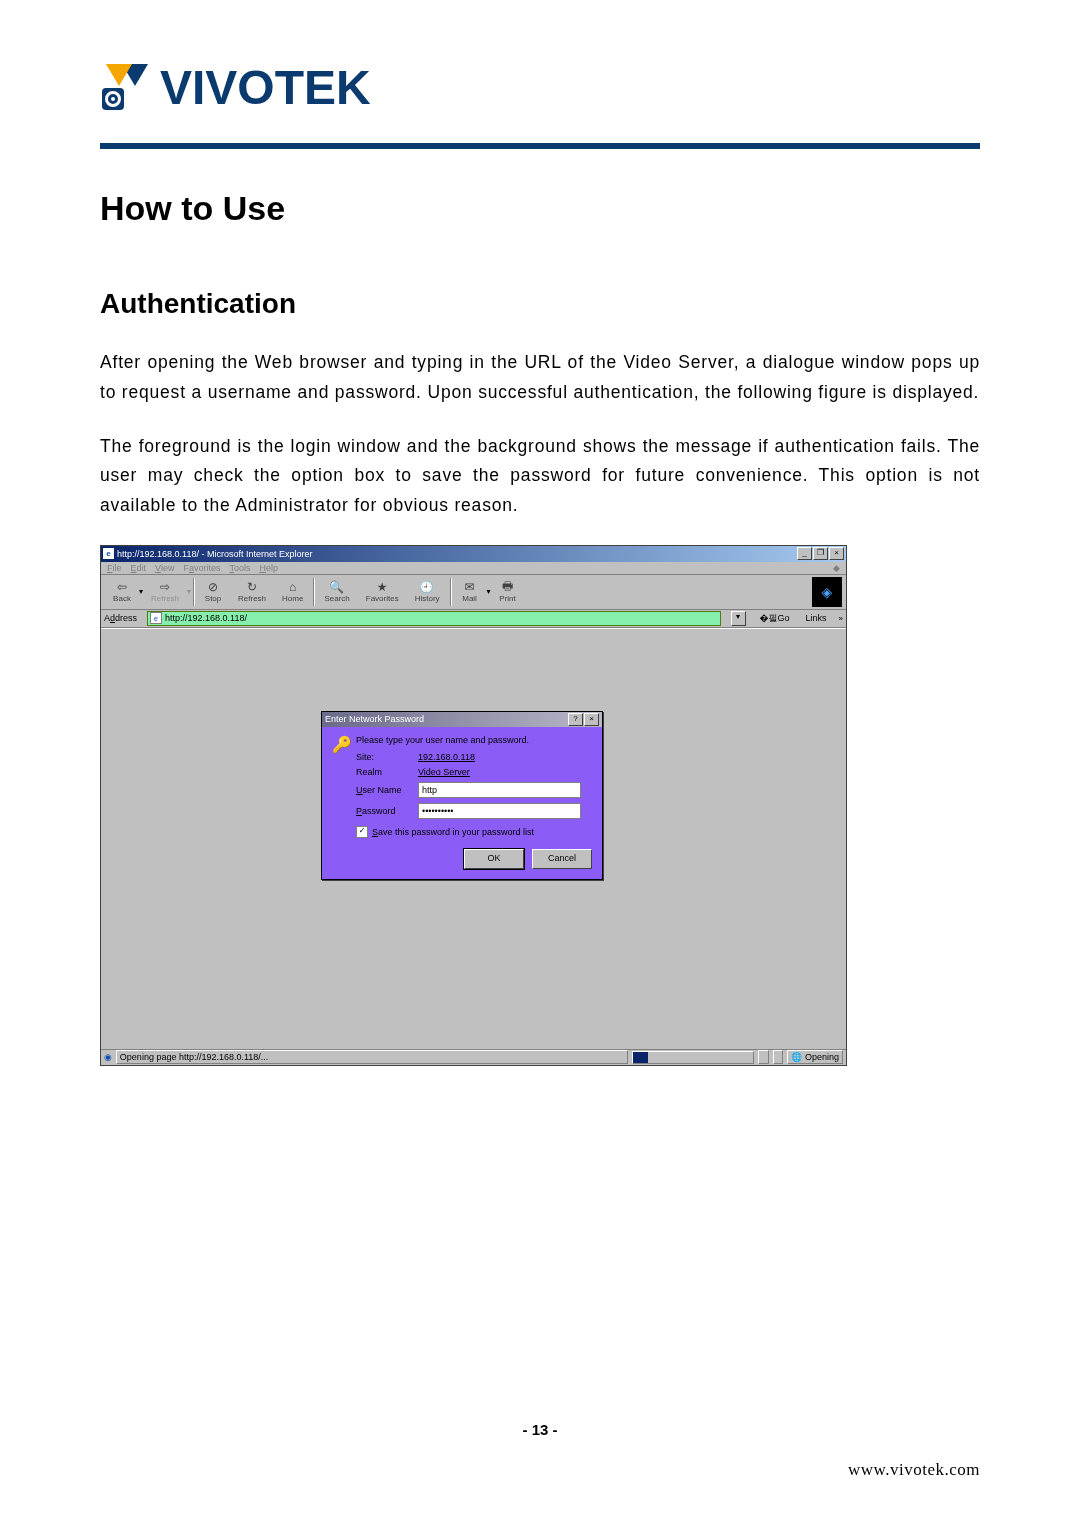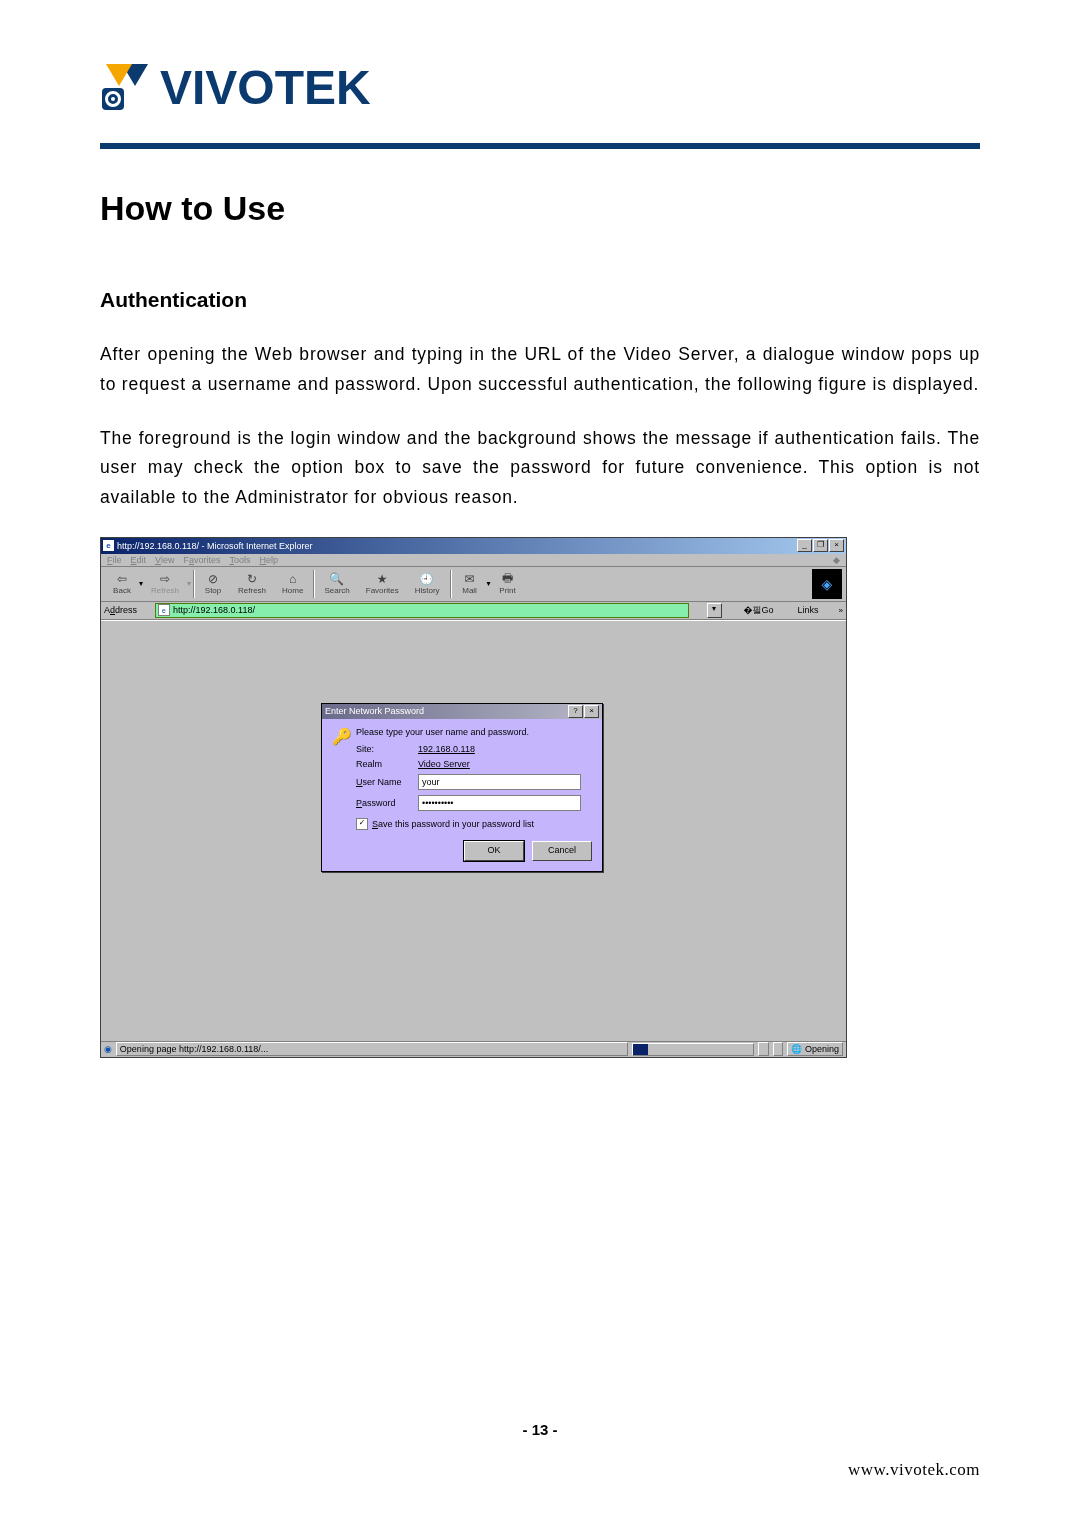--- a/index.html
+++ b/index.html
@@ -45,21 +45,21 @@
   h1.title {
     font-family: Verdana, sans-serif;
     font-weight: 700;
     font-size: 34px;
     color: #000;
     margin: 0 0 60px 0;
   }
   h2.subtitle {
     font-family: Verdana, sans-serif;
     font-weight: 700;
-    font-size: 21px;
+    font-size: 28px;
     color: #000;
     margin: 0 0 28px 0;
   }
   p.body {
     font-family: Verdana, sans-serif;
     font-size: 17.5px;
     letter-spacing: 0.8px;
     line-height: 1.7;
     color: #000;
     margin: 4px 0 24px 0;
@@ -136,21 +136,21 @@
     margin-left:auto; width:30px; height:30px;
     background:#000; display:flex; align-items:center; justify-content:center;
     color:#4aa3ff; font-size:14px;
   }
   .ie-addressbar {
     background:#c0c0c0;
     display:flex; align-items:center;
     padding:1px 3px;
     border-bottom:1px solid #808080;
     font-size:9px;
-    gap:18px;
+    gap:10px;
   }
   .addr-label { color:#000; }
   .addr-input {
     flex:1; background:#86efac; border:1px solid #4d7c0f;
     height:13px; padding:0 2px; display:flex; align-items:center;
     font-size:9px; color:#000;
   }
   .addr-input .mini-ie {
     width:10px;height:10px;border:1px solid #808080;background:#fff;
     margin-right:3px; font-size:7px; color:#1050b0; display:inline-flex;align-items:center;justify-content:center;
@@ -163,21 +163,21 @@
     background:#c0c0c0;
     height: 420px;
     position:relative;
     border-top:1px solid #fff;
   }
   
   .login-dialog {
     position:absolute;
     left:220px; top:82px;
     width:280px;
-    background:#c4b5fd;
+    background:#8b5cf6;
     border:1px solid #000;
     box-shadow: 1px 1px 0 #404040;
     font-size:9px;
   }
   .dlg-titlebar {
     background: linear-gradient(to right, #6a6a8a, #b8b8c8);
     color:#fff; font-size:9px;
     display:flex; align-items:center; padding:1px 3px; height:13px;
   }
   .dlg-title-text { flex:1; }
@@ -394,21 +394,21 @@
             <div class="dlg-prompt">Please type your user name and password.</div>
 
             <div class="dlg-label">Site:</div>
             <div class="dlg-val">192.168.0.118</div>
 
             <div class="dlg-label">Realm</div>
             <div class="dlg-val">Video Server</div>
 
             <div class="dlg-label"><u>U</u>ser Name</div>
             <div class="dlg-input">
-                <span>your</span>
+                <span>http</span>
               </div>
 
             <div class="dlg-label"><u>P</u>assword</div>
             <div class="dlg-input">
                 <span>••••••••••</span>
               </div>
 
             <div class="dlg-check-row">
               <div class="chk">✓</div>
               <span><u>S</u>ave this password in your password list</span>

